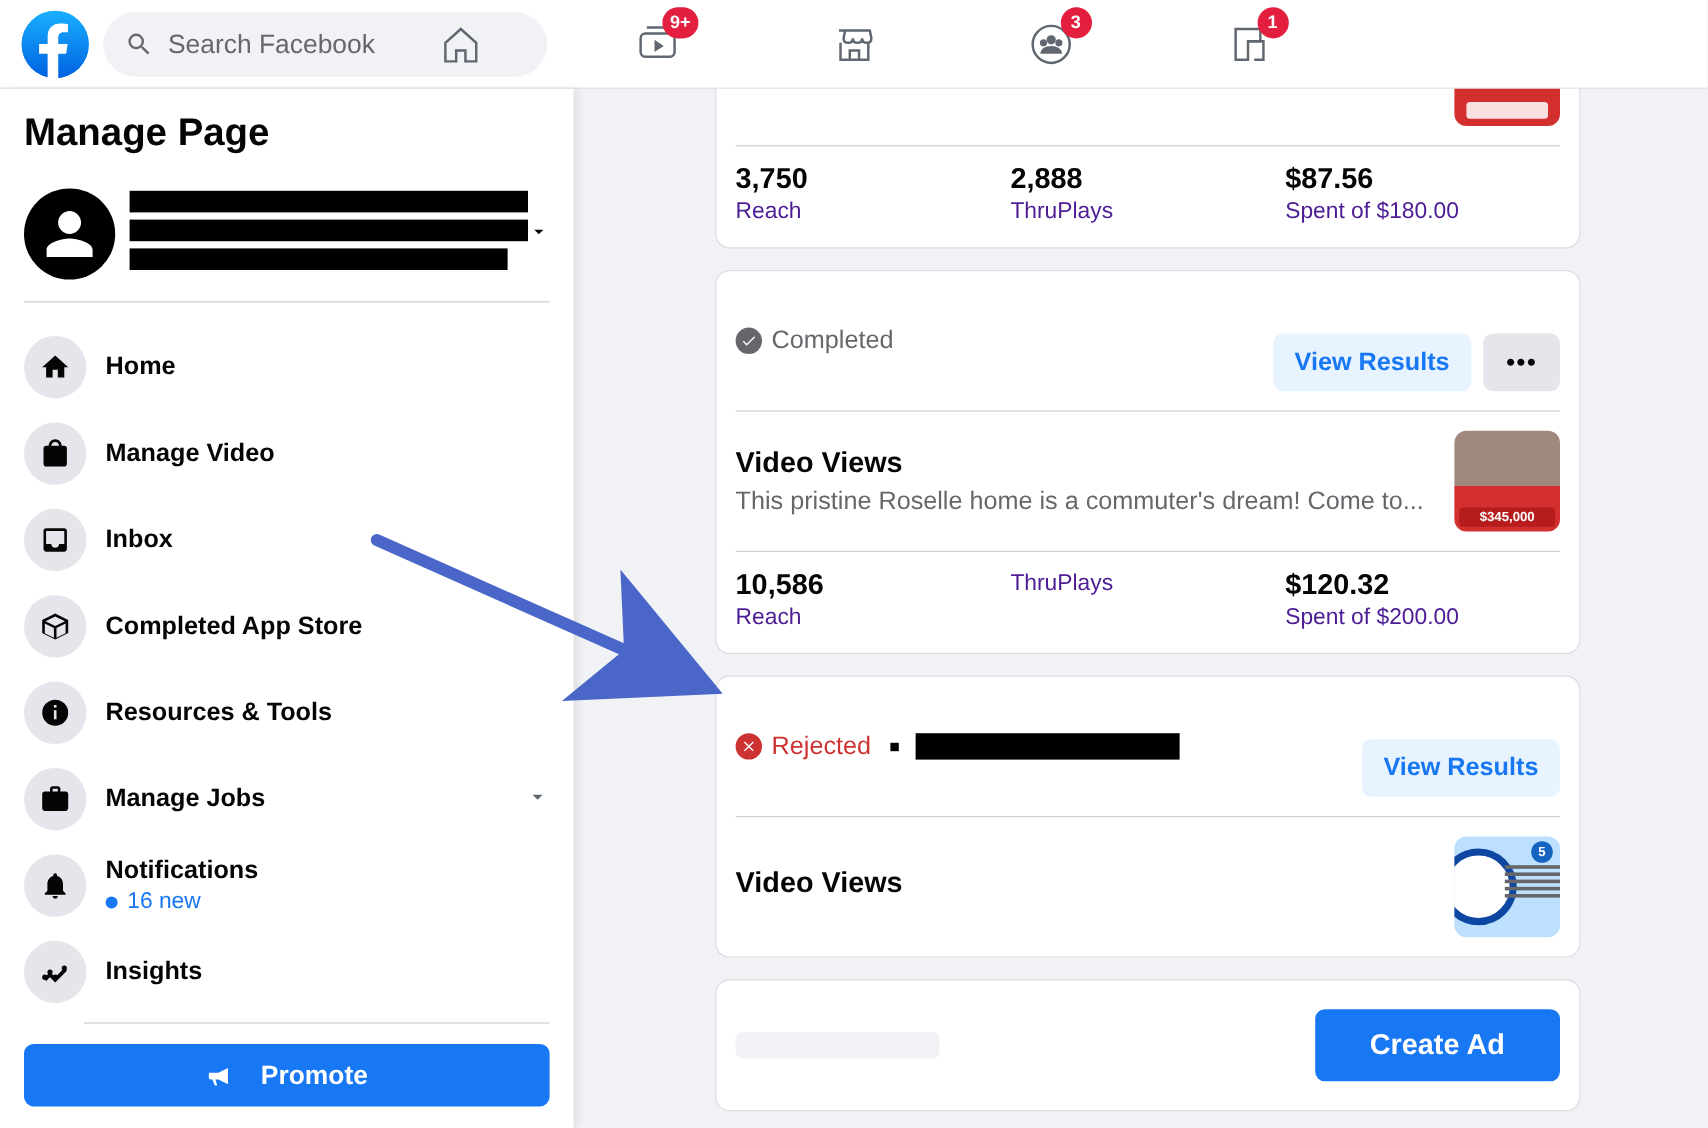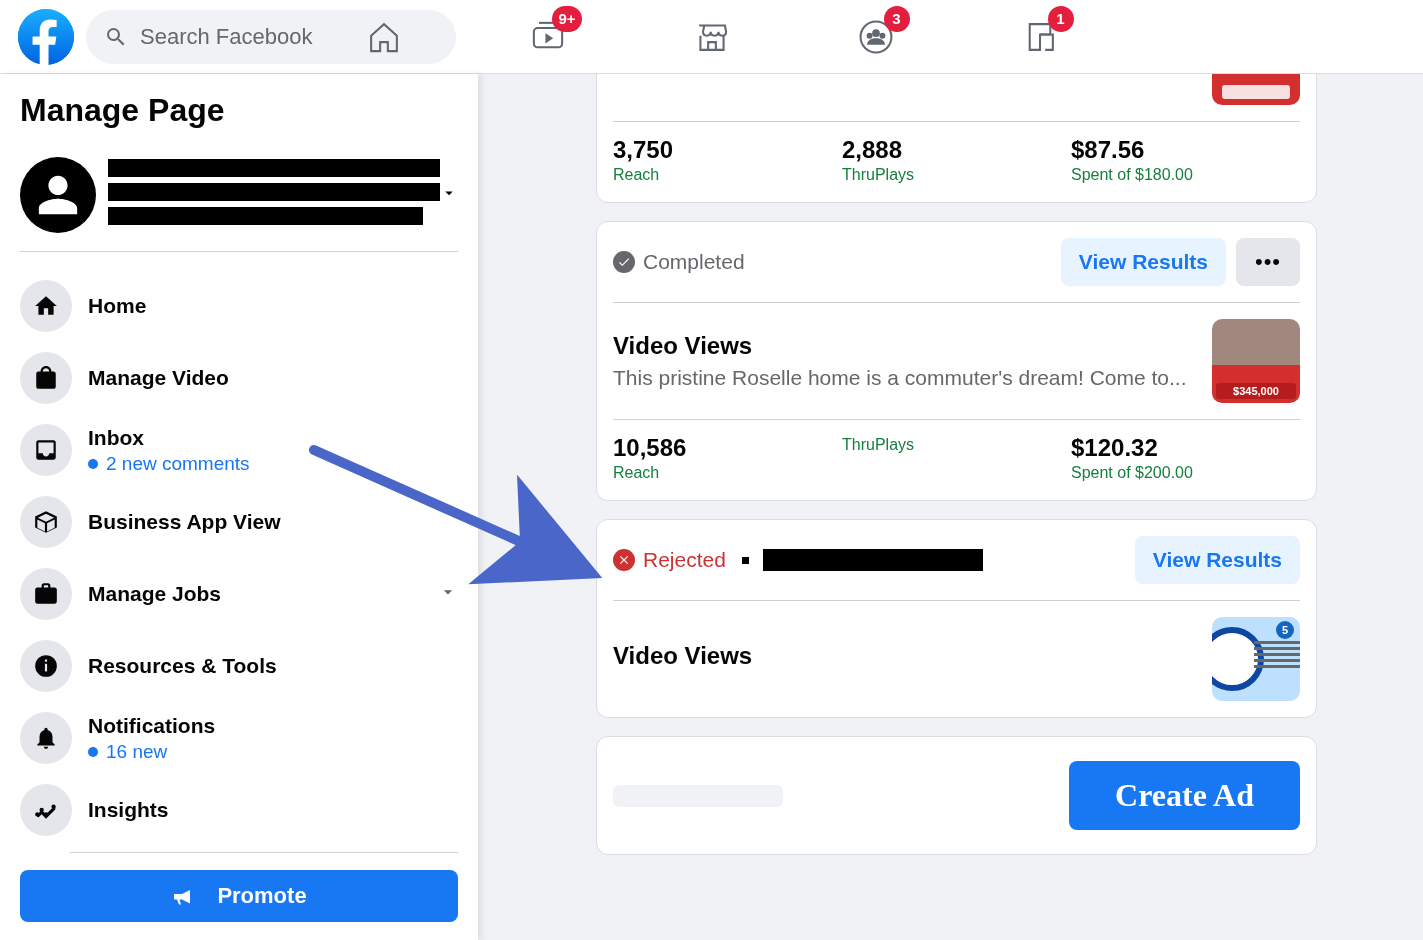--- a/index.html
+++ b/index.html
@@ -41,21 +41,21 @@
 
   
   .main { position:absolute; left:490px; right:0; top:74px; bottom:0; overflow:hidden; padding: 0 12px; }
   .card { background:#fff; border:1px solid #dadde1; border-radius:12px; margin: 0 94px 18px 94px; padding: 0 16px; }
   .cardtop { display:flex; align-items:center; justify-content:space-between; padding: 16px 0; }
   .status { display:flex; align-items:center; gap:8px; color:#65676b; font-size:21px; }
   .status .sicon { width:22px; height:22px; border-radius:50%; background:#65676b; display:flex; align-items:center; justify-content:center; }
   .status .sicon svg { width:14px; height:14px; fill:#fff; }
   .status.rej { color:#ce3131; }
   .status.rej .sicon { background:#ce3131; }
-  .btnrow { display:flex; gap:10px; align-items:center; }
+  .btnrow { display:flex; gap:10px; align-items:center;margin-top:36px; }
   .vrbtn { background:#e7f3ff; color:#1877f2; font-weight:700; font-size:21px; padding:12px 18px; border-radius:8px; cursor:pointer; }
   .dotsbtn { background:#e4e6eb; width:64px; height:48px; border-radius:8px; display:flex; align-items:center; justify-content:center; font-size:22px; letter-spacing:1px; cursor:pointer; color:#050505; }
   .sep { border-top:1px solid #ced0d4; }
   .body { display:flex; padding: 16px 0; gap: 24px; align-items:center; }
   .btxt { flex:1; }
   .btitle { font-size:24px; font-weight:800; margin-bottom: 6px; }
   .bdesc { font-size:21px; color:#65676b; }
   .thumb { width:88px; height:84px; border-radius:10px; background:#e41e3f; background-size:cover; position:relative; overflow:hidden; }
   .thumb.room { background: linear-gradient(180deg, #a1887f 55%, #d32f2f 55%); }
   .thumb.room .pricebar { position:absolute; bottom:4px; left:4px; right:4px; background:#b71c1c; color:#fff; text-align:center; font-size:11px; font-weight:700; padding:2px; border-radius:3px; }
@@ -63,27 +63,27 @@
   .thumb.blue .circ { position:absolute; left:-12px; top:10px; width:64px; height:64px; border-radius:50%; border:6px solid #0d47a1; background:#fff; }
   .thumb.blue .five { position:absolute; top:4px; right:6px; width:18px; height:18px; border-radius:50%; background:#1565c0; color:#fff; font-size:11px; display:flex; align-items:center; justify-content:center; font-weight:700; }
   .thumb.blue .lines { position:absolute; right:0; top:24px; width:46px; }
   .thumb.blue .lines div { height:3px; background:#65676b; margin-bottom:3px; }
   .thumb.red1 { background:#d32f2f; }
   .thumb.red1 .strip { position:absolute;left:10px;right:10px;bottom:6px;height:14px;background:rgba(255,255,255,0.85);border-radius:3px; }
   .thumb.topcard { margin-top:-20px; }
   .stats { display:flex; padding: 14px 0 18px 0; }
   .stat { flex:1; }
   .snum { font-size:24px; font-weight:800; }
-  .slbl { font-size:16px; color:#15803d; margin-top:2px; }
+  .slbl { font-size:19px; color:#4c1d95; margin-top:2px; }
   .redacted { background:#000; width:220px; height:22px; display:inline-block; vertical-align:middle; margin-left:6px; }
   .tinydot { display:inline-block; width:7px; height:7px; background:#000; vertical-align:middle; margin-left:8px; }
   
   .cardbottom { background:#fff; border:1px solid #dadde1; border-radius:12px; margin:0 94px; padding: 24px 16px; display:flex; align-items:center; justify-content:space-between; }
   .skel { width:170px; height:22px; background:#f0f2f5; border-radius:6px; }
-  .createbtn { background:#1877f2; color:#fff; font-size:32px; font-weight:800; padding:16px 46px; border-radius:8px; cursor:pointer;font-family:Liberation Serif, serif; }
+  .createbtn { background:#1877f2; color:#fff; font-size:24px; font-weight:800; padding:16px 46px; border-radius:8px; cursor:pointer; }
   
   
   .arrow { position:absolute; left:304px; top:440px; pointer-events:none; }
   .arrow svg { width:310px; height:170px; }
 </style>
 </head>
 <body>
 
 <div class="header">
   <div class="logo">
@@ -187,60 +187,56 @@
         </div>
     </div>
     <div class="mitem">
       <div class="micirc">
           <svg viewBox="0 0 24 24">
             <path d="M19 3H5c-1.1 0-2 .9-2 2v14c0 1.1.9 2 2 2h14c1.1 0 2-.9 2-2V5c0-1.1-.9-2-2-2zm0 12h-4c0 1.66-1.34 3-3 3s-3-1.34-3-3H5V5h14v10z"></path>
           </svg>
         </div>
       <div class="mtext">
         <div class="lbl">Inbox</div>
-        <div class="msub">
-            <div class="dot"></div>
-            <span>2 new comments</span>
-          </div>
       </div>
     </div>
     <div class="mitem">
       <div class="micirc">
           <svg viewBox="0 0 24 24">
             <path d="M12 2L2 7v10l10 5 10-5V7L12 2zm0 2.3L19.5 8 12 11.7 4.5 8 12 4.3zM4 9.7l7 3.5v7.5l-7-3.5V9.7zm9 11V13.2l7-3.5v7.5l-7 3.5z"></path>
           </svg>
         </div>
       <div class="mtext">
-          <div class="lbl">Business App View</div>
+          <div class="lbl">Completed App Store</div>
+        </div>
+    </div>
+    <div class="mitem">
+      <div class="micirc">
+          <svg viewBox="0 0 24 24">
+            <circle cx="12" cy="12" r="10"></circle>
+            <rect x="11" y="10" width="2" height="7" fill="#e4e6eb"></rect>
+            <rect x="11" y="6" width="2" height="2" fill="#e4e6eb"></rect>
+          </svg>
+        </div>
+      <div class="mtext">
+          <div class="lbl">Resources &amp; Tools</div>
         </div>
     </div>
     <div class="mitem">
       <div class="micirc">
           <svg viewBox="0 0 24 24">
             <path d="M20 6h-4V4c0-1.1-.9-2-2-2h-4c-1.1 0-2 .9-2 2v2H4c-1.1 0-2 .9-2 2v11c0 1.1.9 2 2 2h16c1.1 0 2-.9 2-2V8c0-1.1-.9-2-2-2zM10 4h4v2h-4V4z"></path>
           </svg>
         </div>
       <div class="mtext">
           <div class="lbl">Manage Jobs</div>
         </div>
       <div class="chev"><svg width="20" height="20" viewBox="0 0 24 24">
             <path d="M7 10l5 5 5-5z" fill="#606770"></path>
           </svg></div>
-    </div>
-    <div class="mitem">
-      <div class="micirc">
-          <svg viewBox="0 0 24 24">
-            <circle cx="12" cy="12" r="10"></circle>
-            <rect x="11" y="10" width="2" height="7" fill="#e4e6eb"></rect>
-            <rect x="11" y="6" width="2" height="2" fill="#e4e6eb"></rect>
-          </svg>
-        </div>
-      <div class="mtext">
-          <div class="lbl">Resources &amp; Tools</div>
-        </div>
     </div>
     <div class="mitem">
       <div class="micirc">
           <svg viewBox="0 0 24 24">
             <path d="M12 22c1.1 0 2-.9 2-2h-4c0 1.1.9 2 2 2zm6-6v-5c0-3.07-1.63-5.64-4.5-6.32V4c0-.83-.67-1.5-1.5-1.5s-1.5.67-1.5 1.5v.68C7.64 5.36 6 7.92 6 11v5l-2 2v1h16v-1l-2-2z"></path>
           </svg>
         </div>
       <div class="mtext">
         <div class="lbl">Notifications</div>
         <div class="msub">

